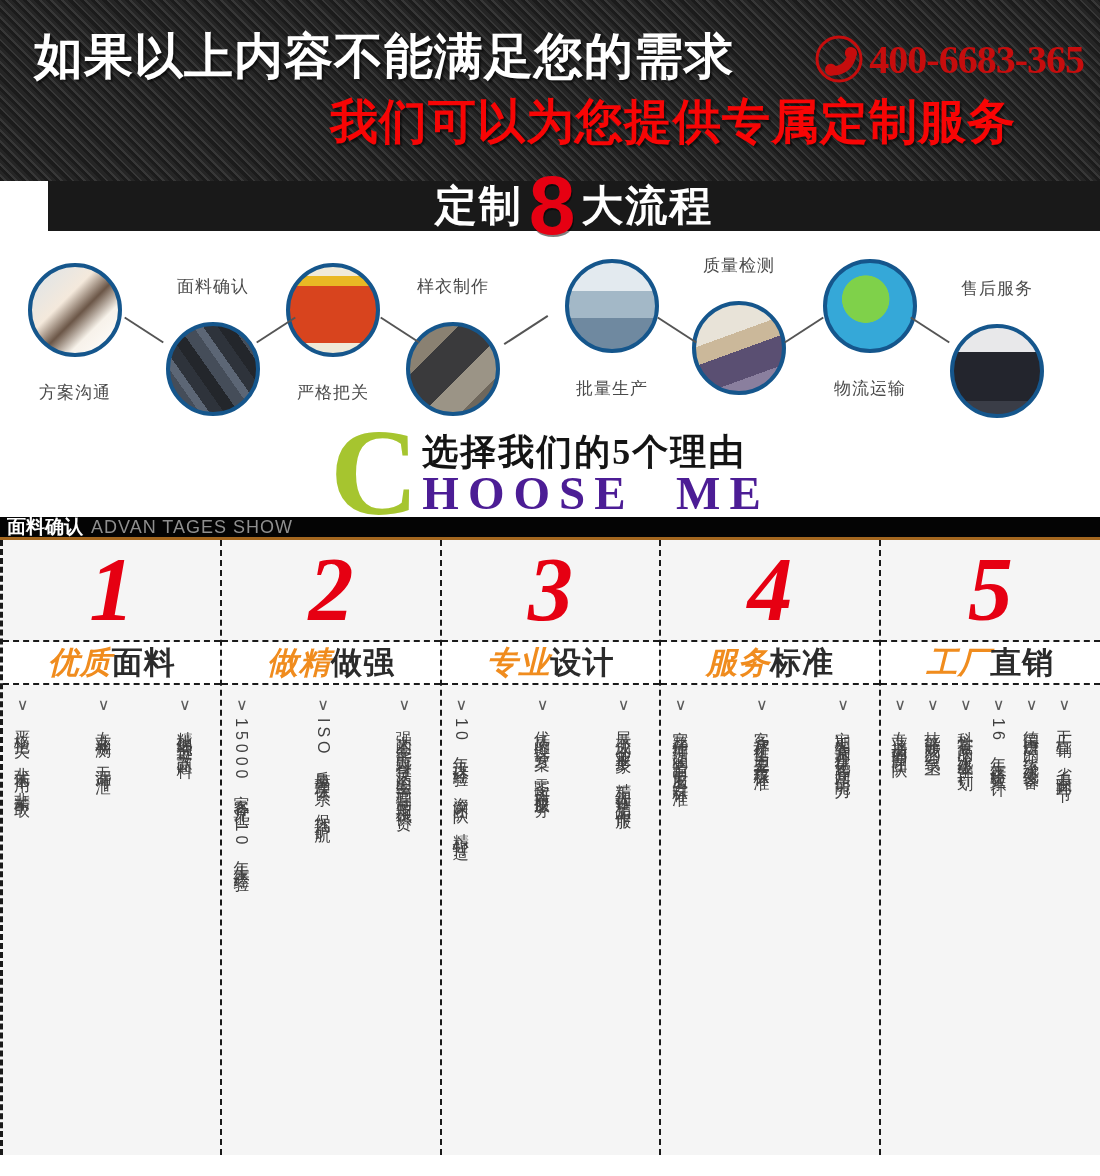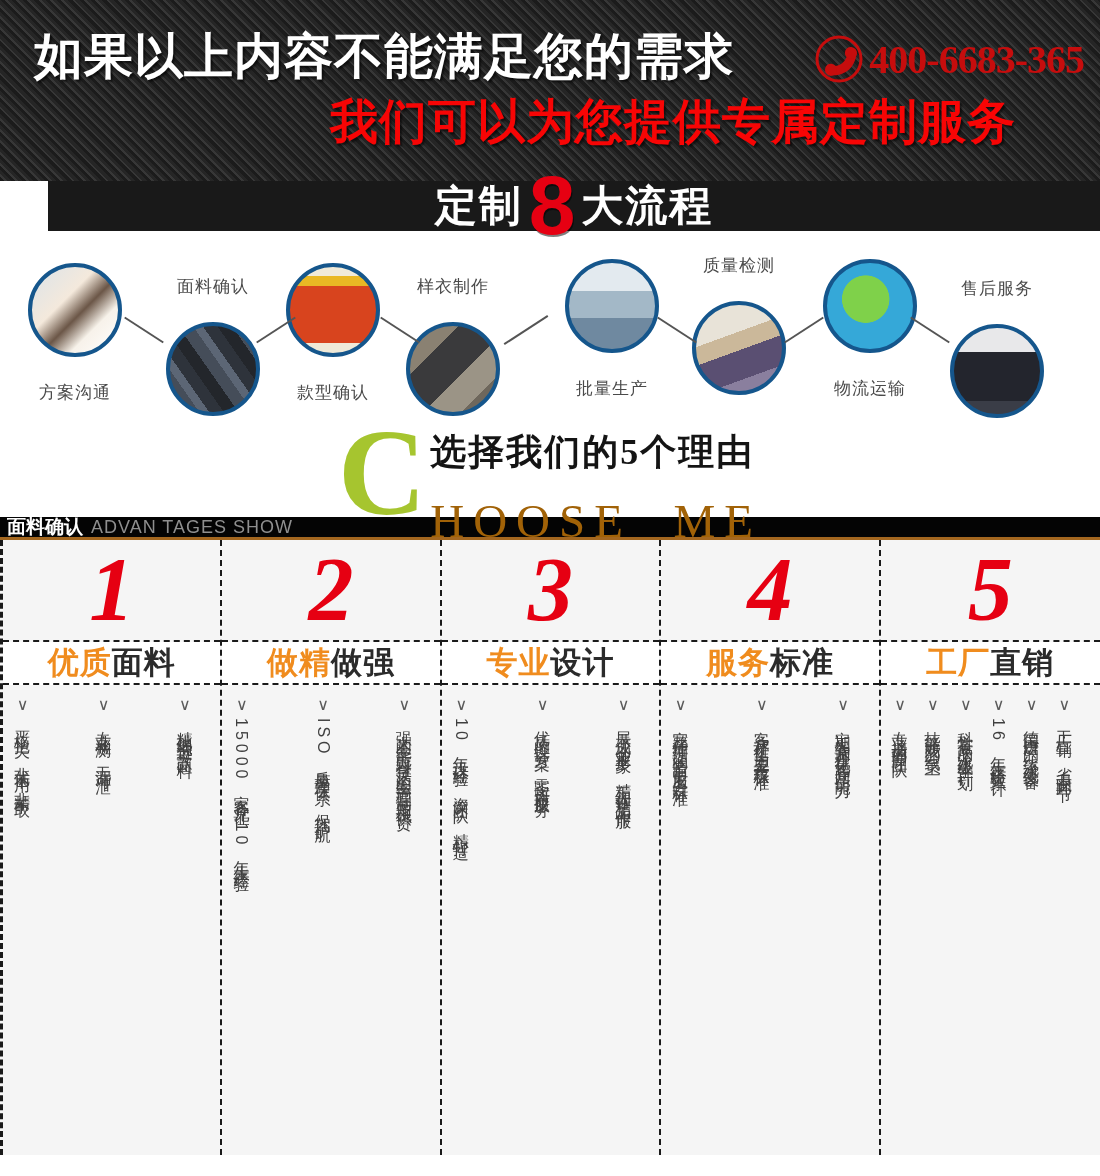--- a/index.html
+++ b/index.html
@@ -36,35 +36,35 @@
   .ph-team { background:linear-gradient(180deg,#e8e8ea 0 28%,#23252d 28% 85%,#3a3d47 85%); }
   .conn { position:absolute; width:46px; height:0; border-top:2px solid #555; top:98px; }
   .down { transform:rotate(33deg); }
   .upl  { transform:rotate(-33deg); }
 
   
   .choose { height:85px; background:#fff; display:flex; justify-content:center; align-items:flex-start; padding-top:1px; }
   .bigC { font-family:"Liberation Serif", serif; font-weight:700; font-size:122px; line-height:80px; color:#a6c52f; margin-right:4px; }
   .choose-stack { display:flex; flex-direction:column; }
   .choose-cn { font-family:"Liberation Serif", serif; font-size:36px; font-weight:900; color:#141414; line-height:38px; letter-spacing:2px; }
-  .choose-en { font-family:"Liberation Serif", serif; font-size:47px; font-weight:400; color:#a16207; line-height:44px; letter-spacing:9px; white-space:pre;margin-top:28px; }
+  .choose-en { font-family:"Liberation Serif", serif; font-size:47px; font-weight:700; color:#4c1d95; line-height:44px; letter-spacing:9px; white-space:pre; }
 
   
   .adv-bar { height:23px; background:#040404; border-bottom:3px solid #a4671f; display:flex; align-items:center; gap:8px; padding-left:7px; }
   .adv-bar-cn { font-size:19px; font-weight:700; color:#fff; }
   .adv-bar-en { font-size:18px; color:#8f8f8f; letter-spacing:1px; }
 
   
   .adv { display:grid; grid-template-columns:repeat(5,1fr); background:#f5f5f5; border-left:3px dashed #1a1a1a; height:615px; }
   .col { min-width:0; }
   .col:not(:last-child) { border-right:2px dashed #1a1a1a; }
   .num { height:102px; display:flex; align-items:center; justify-content:center; border-bottom:2px dashed #1a1a1a; }
   .num span { font-family:"Liberation Serif", serif; font-style:italic; font-weight:700; font-size:90px; line-height:1; color:#e60012; }
   .hdr { height:43px; background:#fff; display:flex; align-items:center; justify-content:center; border-bottom:2px dashed #1a1a1a; font-size:31px; font-weight:800; letter-spacing:1px; }
-  .hl { color:#f08c1e; }
+  .hl { color:#f08c1e;font-style:italic; }
   .rest { color:#2b2b2b; }
   .pts { height:466px; display:flex; justify-content:space-between; padding:10px 26px 0 8px; }
   .vpoint { writing-mode:vertical-rl; white-space:nowrap; font-size:16px; letter-spacing:4px; color:#3f3f3f; }
   .vmark { text-orientation:upright; color:#5a5a5a; }
   .bottom-strip { height:18px; background:#fff; }
 </style>
 </head>
 <body>
 
 <div class="hero">
@@ -95,21 +95,21 @@
   <div class="step" style="left:14px; top:32px;">
     <div class="circle ph-consultant"></div>
     <div class="slabel">方案沟通</div>
   </div>
   <div class="step up" style="left:152px; top:44px;">
     <div class="circle ph-fabric"></div>
     <div class="slabel">面料确认</div>
   </div>
   <div class="step" style="left:272px; top:32px;">
     <div class="circle ph-shirt"></div>
-    <div class="slabel">款型确认</div>
+    <div class="slabel">严格把关</div>
   </div>
   <div class="step up" style="left:392px; top:44px;">
     <div class="circle ph-sewing"></div>
     <div class="slabel">样衣制作</div>
   </div>
   <div class="step" style="left:551px; top:28px;">
     <div class="circle ph-factory"></div>
     <div class="slabel">批量生产</div>
   </div>
   <div class="step up" style="left:678px; top:23px;">

